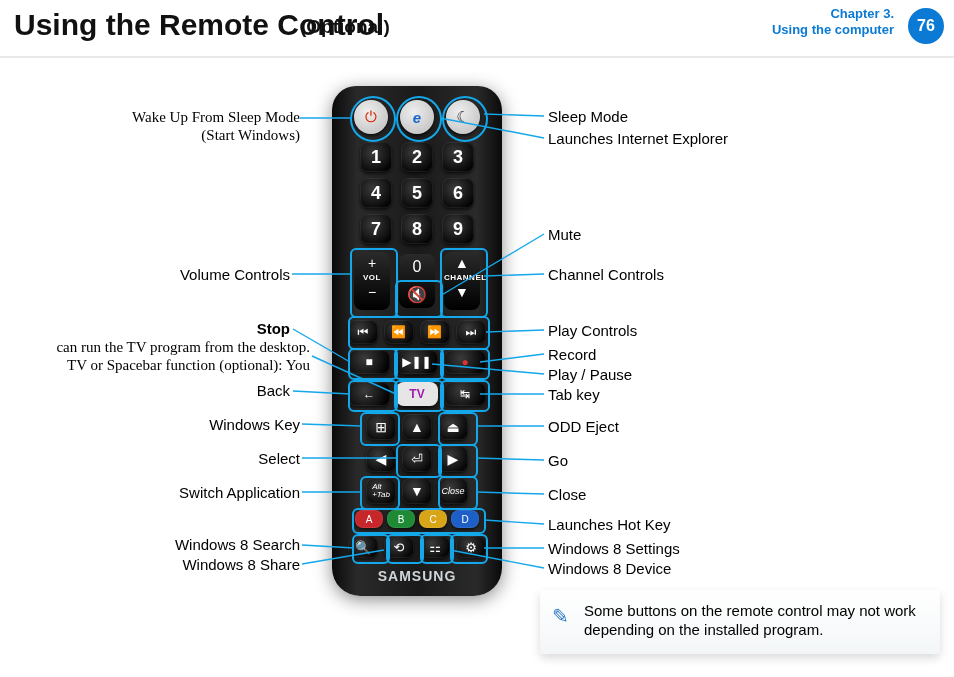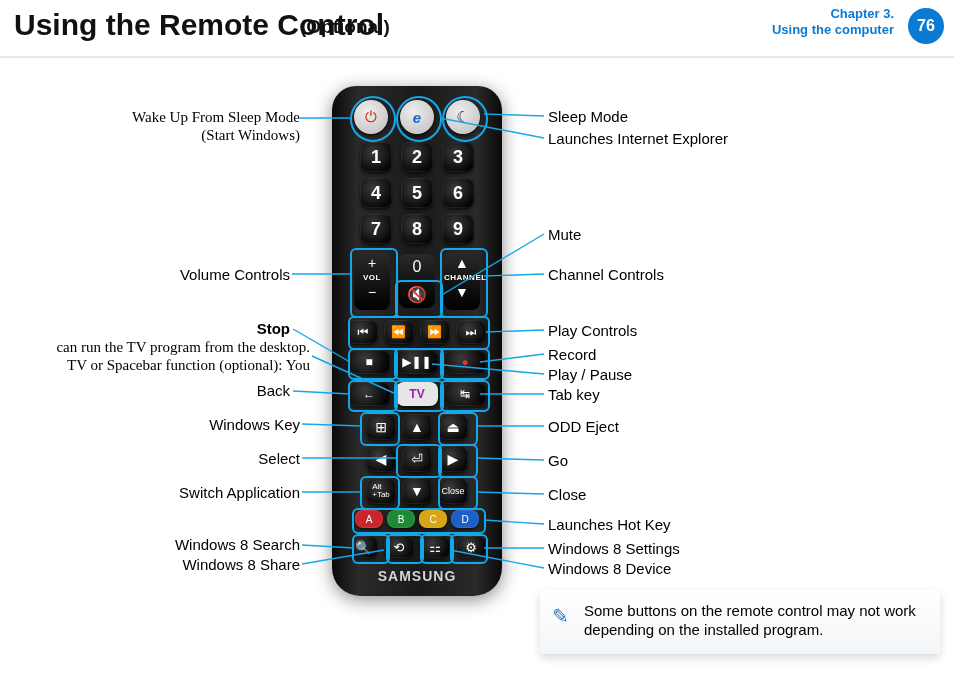--- a/index.html
+++ b/index.html
@@ -265,21 +265,21 @@
     <div class="rb nav">▲</div>
     <div class="rb nav">⏏</div>
   </div>
 
   <div class="row" style="top:360px;">
     <div class="rb nav">◀</div>
     <div class="rb nav">⏎</div>
     <div class="rb nav">▶</div>
   </div>
 
-  <div class="row" style="top:392px;">
+  <div class="row" style="top:392px;font-style:italic;">
     <div class="rb nav" style="font-size:8px;line-height:1;white-space:pre;">Alt
 +Tab</div>
     <div class="rb nav">▼</div>
     <div class="rb nav" style="font-size:9px;">Close</div>
   </div>
 
   <div class="row" style="top:424px; gap:4px;">
     <div class="rb cbtn color-a">A</div>
     <div class="rb cbtn color-b">B</div>
     <div class="rb cbtn color-c">C</div>

